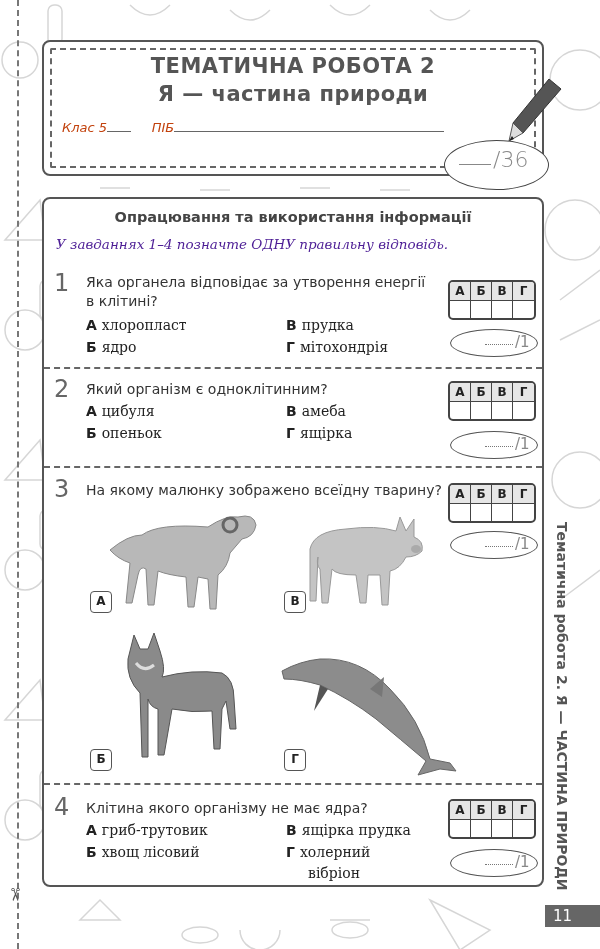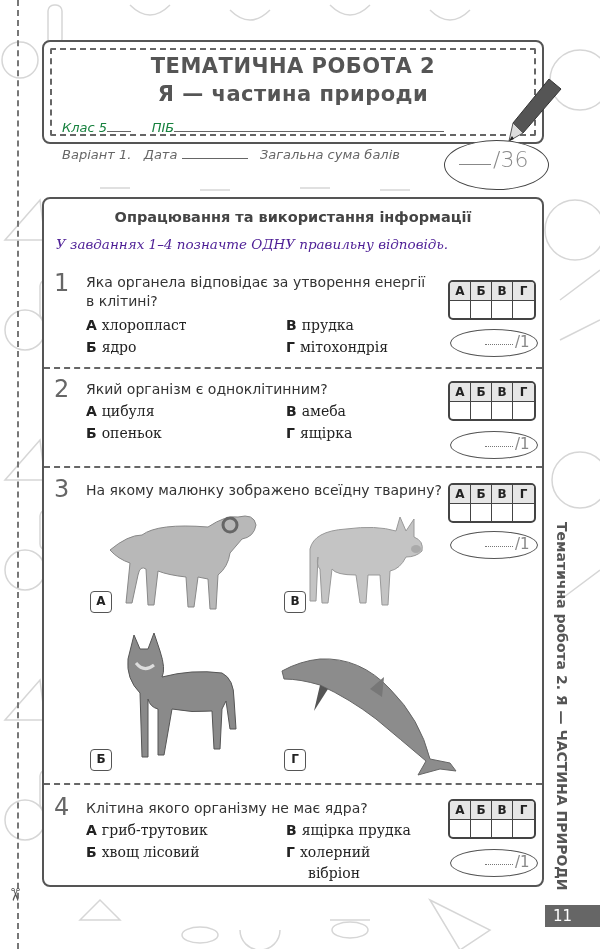--- a/index.html
+++ b/index.html
@@ -4,25 +4,25 @@
 <style>
   * { box-sizing: border-box; margin: 0; padding: 0; }
   html, body { width: 600px; height: 949px; background: #ffffff; overflow: hidden; }
   body { position: relative; font-family: "DejaVu Sans", sans-serif; color: #2a2a2a; }
 
   .bg-doodles { position: absolute; inset: 0; z-index: 0; }
   .cut-line { position: absolute; left: 17px; top: 0; bottom: 0; width: 0; border-left: 2px dashed #777; z-index: 1; }
   .scissors { position: absolute; left: 8px; top: 884px; font-size: 18px; color: #555; transform: rotate(90deg); z-index: 2; }
 
   
-  .header-card { position: absolute; left: 42px; top: 40px; width: 502px; height: 104px; border: 2px solid #555; border-radius: 8px; background: #fff; z-index: 3; }
+  .header-card { position: absolute; left: 42px; top: 40px; width: 502px; height: 136px; border: 2px solid #555; border-radius: 8px; background: #fff; z-index: 3; }
   .header-inner { position: absolute; left: 6px; top: 6px; right: 6px; bottom: 6px; border: 2px dashed #666; border-radius: 2px; }
   .hdr-title { position: absolute; left: 0; right: 0; top: 12px; text-align: center; font-weight: bold; font-size: 21px; color: #555; letter-spacing: 0.5px; }
   .hdr-subtitle { position: absolute; left: 0; right: 0; top: 40px; text-align: center; font-weight: bold; font-size: 21px; color: #555; letter-spacing: 0.5px; }
-  .hdr-line1 { position: absolute; left: 18px; top: 78px; font-style: italic; font-size: 13px; color: #15803d; font-family: "DejaVu Sans", sans-serif; }
+  .hdr-line1 { position: absolute; left: 18px; top: 78px; font-style: italic; font-size: 13px; color: #c2410c; font-family: "DejaVu Sans", sans-serif; }
   .hdr-line2 { position: absolute; left: 18px; top: 105px; font-style: italic; font-size: 13px; color: #666; font-family: "DejaVu Sans", sans-serif; }
   .field-blank { display: inline-block; border-bottom: 1px solid #666; vertical-align: baseline; }
   .score-oval { position: absolute; left: 444px; top: 140px; width: 105px; height: 50px; border: 1.5px solid #444; border-radius: 50%; background: #fff; z-index: 4; }
   .score-oval .blank { position: absolute; left: 14px; top: 23px; width: 32px; border-bottom: 1px solid #888; }
   .score-oval .total { position: absolute; left: 48px; top: 6px; font-size: 22px; color: #888; font-family: "DejaVu Sans", sans-serif; font-weight: 300; }
   .pencil { position: absolute; left: 505px; top: 75px; z-index: 4; }
 
   
   .main-card { position: absolute; left: 42px; top: 197px; width: 502px; height: 690px; border: 2px solid #555; border-radius: 8px; background: #fff; z-index: 3; }
   .sec-title { position: absolute; left: 0; right: 0; top: 10px; text-align: center; font-weight: bold; font-size: 14.5px; color: #444; }
@@ -81,26 +81,20 @@
 <div class="scissors">✂</div>
 
 <div class="header-card">
   <div class="header-inner"></div>
   <div class="hdr-title">ТЕМАТИЧНА РОБОТА 2</div>
   <div class="hdr-subtitle">Я — частина природи</div>
   <div class="hdr-line1">
     <span>Клас 5</span><span class="field-blank" style="width:24px;"></span>
     &nbsp;&nbsp;&nbsp;&nbsp;<span>ПІБ</span><span class="field-blank" style="width:270px;"></span>
   </div>
-  <div class="hdr-line2">
-    <span>Варіант 1.</span>&nbsp;&nbsp;
-    <span>Дата</span>
-    <span class="field-blank" style="width:66px;"></span>&nbsp;&nbsp;
-    <span>Загальна сума балів</span>
-  </div>
 </div>
 
 <svg class="pencil" width="60" height="70" viewBox="0 0 60 70">
   <polygon points="44,4 56,14 18,58 8,48" fill="#555" stroke="#333" stroke-width="1"></polygon>
   <polygon points="8,48 18,58 4,66" fill="#ddd" stroke="#555" stroke-width="1"></polygon>
   <polygon points="4,66 7,61 9,64" fill="#222"></polygon>
 </svg>
 
 <div class="score-oval">
   <div class="blank"></div>

